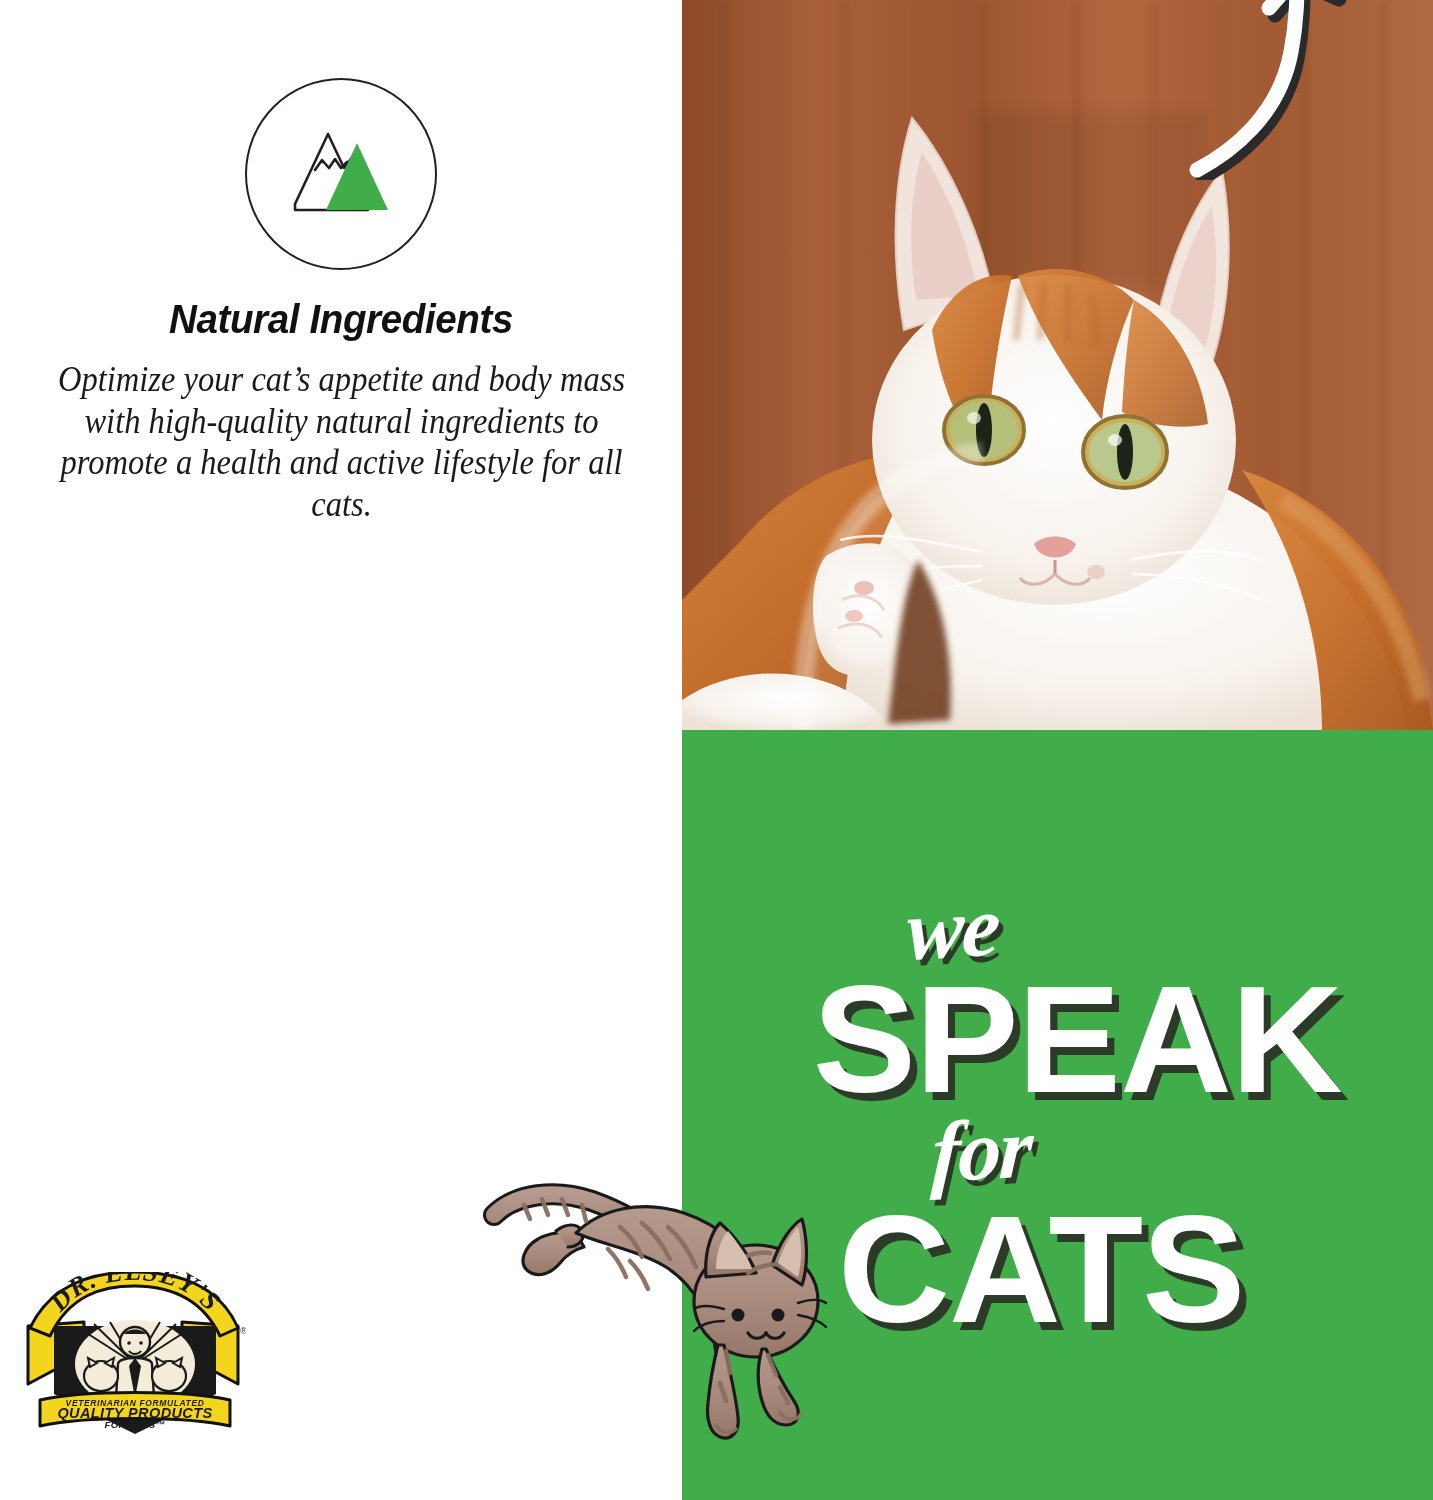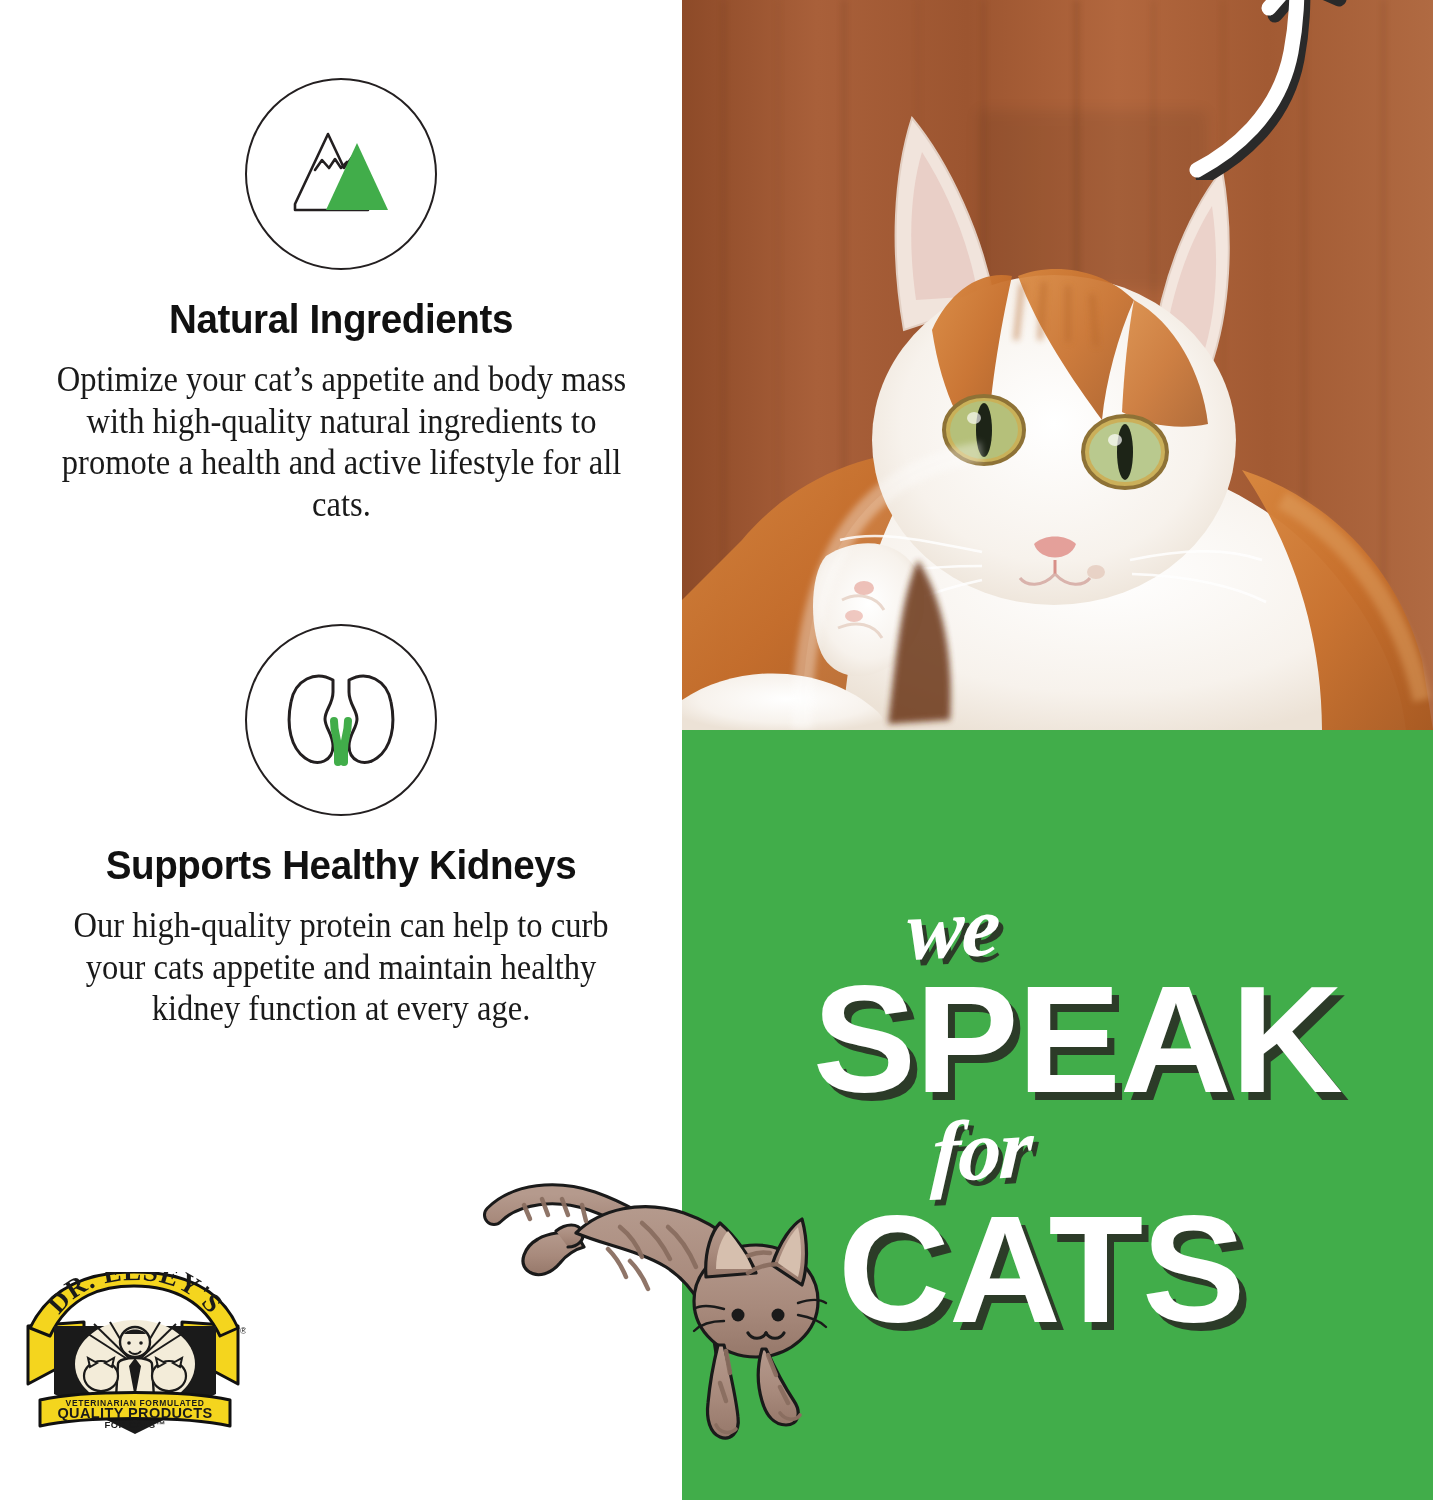--- a/index.html
+++ b/index.html
@@ -5,21 +5,21 @@
   html,body{margin:0;padding:0;}
   body{
     width:1433px;height:1500px;
     background:#ffffff;
     font-family:"Liberation Sans",sans-serif;
     overflow:hidden;position:relative;
   }
   .page{position:relative;width:1433px;height:1500px;overflow:hidden;background:#fff;}
 
   
-  .left-col{position:absolute;left:0;top:0;width:682px;height:1500px;background:#fff;}
+  .left-col{position:absolute;left:0;top:0;width:682px;height:1500px;background:#fff;font-style:italic;}
 
   .feature{position:absolute;left:0;width:682px;text-align:center;}
   .feature-1{top:78px;}
   .feature-2{top:624px;}
 
   .icon-circle{
     width:192px;height:192px;border-radius:50%;
     border:2.5px solid #231f20;
     margin:0 auto;
     display:flex;align-items:center;justify-content:center;
@@ -117,37 +117,20 @@
           <path d="M13 92 L13 86 L46 16 L62 50 L74 34 L86 57 L86 92 Z" fill="#ffffff" stroke="#231f20" stroke-width="2.6" stroke-linejoin="round"></path>
           <polyline points="33,52 40,42 47,50 53,41 59,50 65,44" fill="none" stroke="#231f20" stroke-width="2.6" stroke-linejoin="round" stroke-linecap="round"></polyline>
 
           <path d="M44 92 L75 25 L106 92 Z" fill="#41ad4a"></path>
         </svg>
       </div>
       <div class="feature-title">Natural Ingredients</div>
       <div class="feature-body">Optimize your cat’s appetite and body mass with high-quality natural ingredients to promote a health and active lifestyle for all cats.</div>
     </div>
 
-    <div class="feature feature-2">
-      <div class="icon-circle">
-        <svg width="128" height="116" viewBox="0 0 128 116" aria-hidden="true">
-
-          <path d="M56 18 C38 8 18 18 14 40 C9 64 14 86 28 96 C42 106 56 98 56 84
-                   C56 72 48 66 48 57 C48 48 56 42 56 30 Z" fill="#ffffff" stroke="#231f20" stroke-width="3" stroke-linejoin="round"></path>
-
-          <path d="M72 18 C90 8 110 18 114 40 C119 64 114 86 100 96 C86 106 72 98 72 84
-                   C72 72 80 66 80 57 C80 48 72 42 72 30 Z" fill="#ffffff" stroke="#231f20" stroke-width="3" stroke-linejoin="round"></path>
-
-          <path d="M57 59 C57 72 61 76 61 88 L61 100" fill="none" stroke="#41ad4a" stroke-width="8" stroke-linecap="round"></path>
-          <path d="M71 59 C71 72 67 76 67 88 L67 100" fill="none" stroke="#41ad4a" stroke-width="8" stroke-linecap="round"></path>
-        </svg>
-      </div>
-      <div class="feature-title">Supports Healthy Kidneys</div>
-      <div class="feature-body">Our high-quality protein can help to curb your cats appetite and maintain healthy kidney function at every age.</div>
-    </div>
 
     <div class="logo-wrap">
       <svg width="222" height="172" viewBox="0 0 222 172" aria-hidden="true">
 
         <path d="M4 54 L4 112 L34 96 L36 128 L60 104 L60 50 Z" fill="#f4d51e" stroke="#111" stroke-width="3" stroke-linejoin="round"></path>
         <path d="M214 54 L214 112 L184 96 L182 128 L158 104 L158 50 Z" fill="#f4d51e" stroke="#111" stroke-width="3" stroke-linejoin="round"></path>
 
         <path d="M6 56 C30 6 80 0 110 0 C142 0 192 6 214 56 L196 64
                  C176 22 140 14 110 14 C80 14 46 22 26 64 Z" fill="#f4d51e" stroke="#111" stroke-width="3" stroke-linejoin="round"></path>
 

